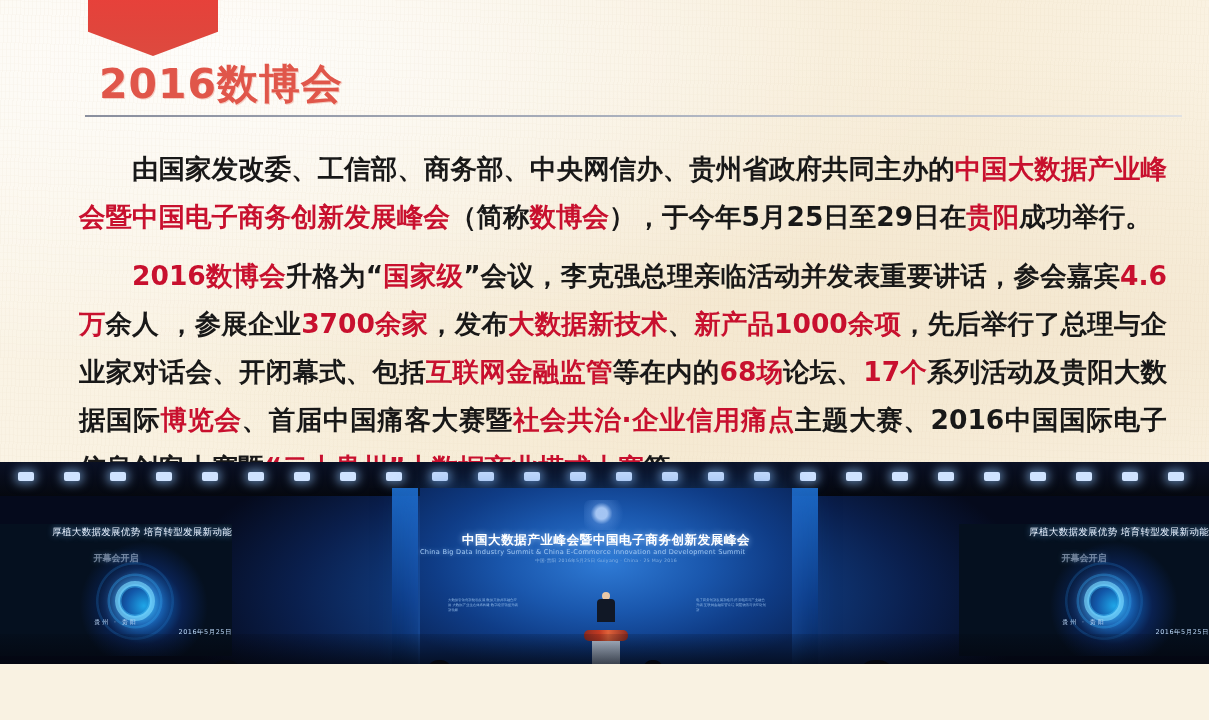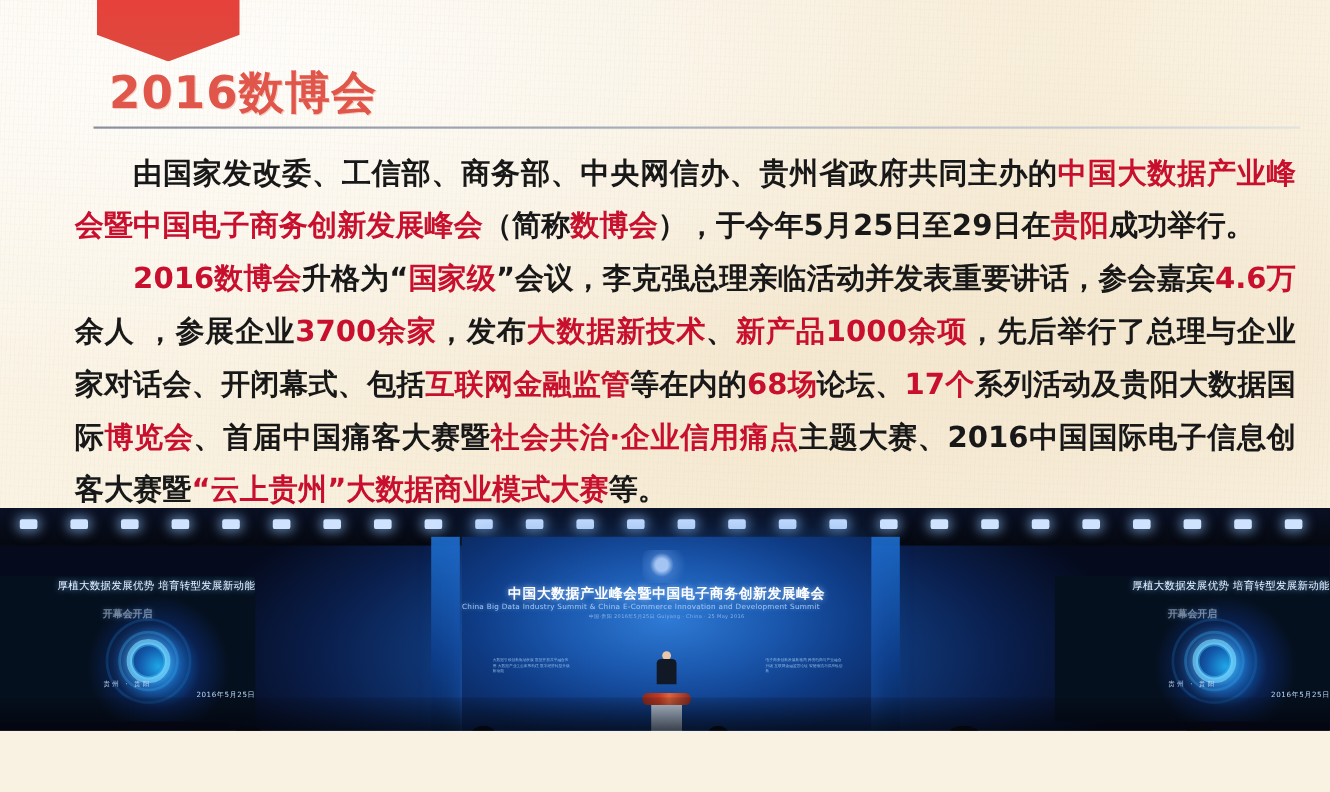--- a/index.html
+++ b/index.html
@@ -44,21 +44,21 @@
     background:linear-gradient(90deg,#8a8f9e 0%,#a7adba 45%,#c9cdd6 85%,#e2e2e2 100%);
   }
 
   
   .article{
     position:absolute;left:68px;top:134px;width:1110px;
     font-size:26.5px;line-height:48px;color:#181818;font-weight:bold;
     text-align:justify;text-justify:inter-ideograph;
     font-family:"DejaVu Sans","Liberation Sans",sans-serif;
   }
-  .article p{margin:0;text-indent:2em;}
+  .article p{margin:11px;text-indent:2em;}
   .hl{color:#c8102e;}
 
   
   .photo{
     position:absolute;left:0;top:462px;width:1209px;height:258px;overflow:hidden;
     background:#05060f;
   }
   .hall{
     position:absolute;inset:0;
     background:

